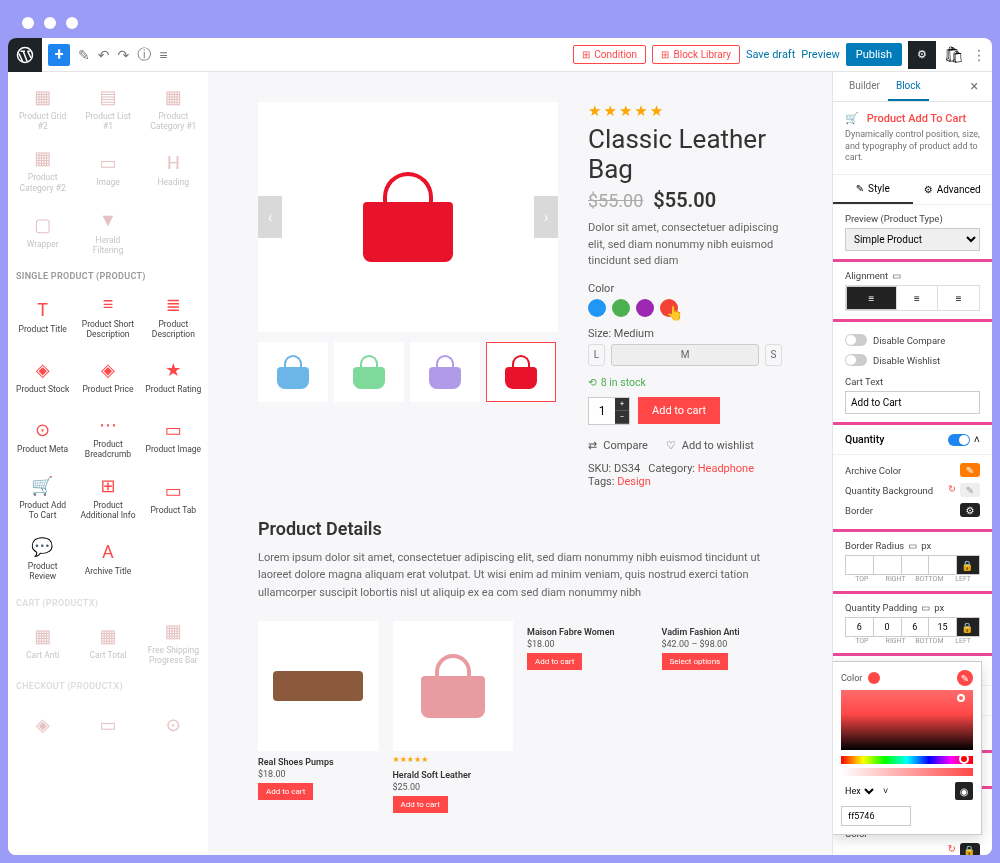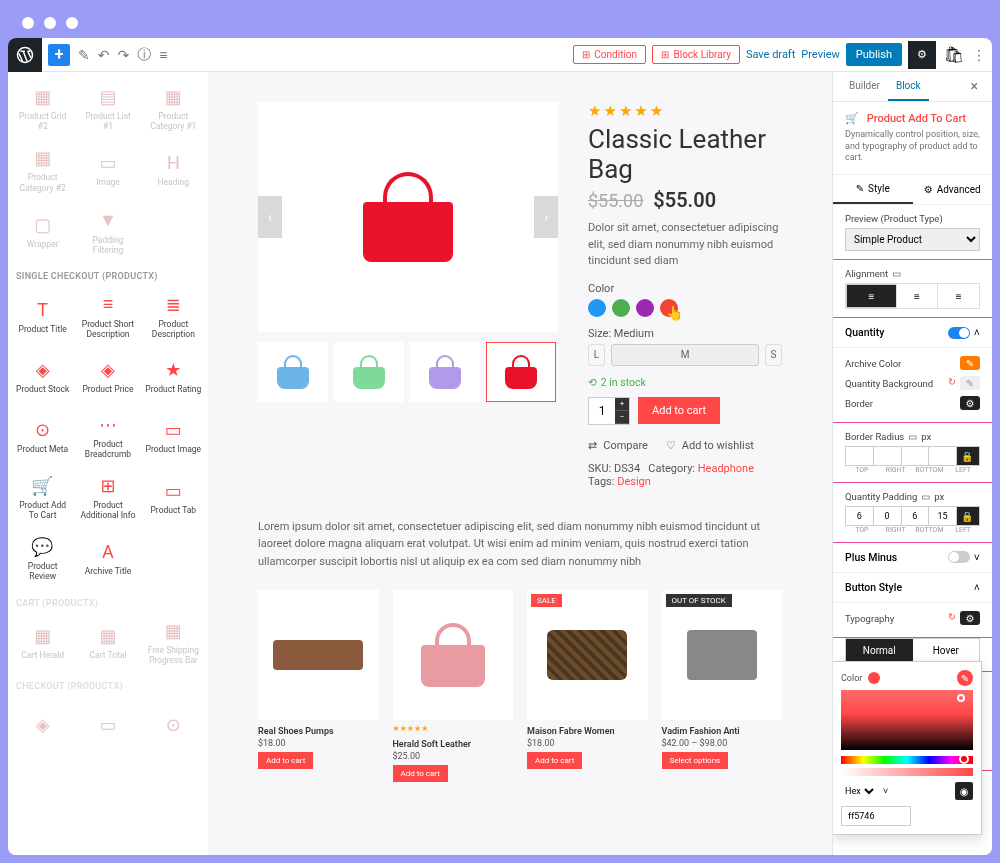--- a/index.html
+++ b/index.html
@@ -85,21 +85,21 @@
 .insp-tabs{display:flex;border-bottom:1px solid #e2e4e7;padding:0 8px}
 .insp-tab{padding:8px 8px;font-size:10px;color:#757575}
 .insp-tab.active{color:#0073aa;border-bottom:2px solid #0073aa}
 .insp-close{margin-left:auto;font-size:14px;padding:6px;color:#757575}
 .insp-block{padding:10px 12px;border-bottom:1px solid #eee}
 .insp-title{display:flex;gap:8px;align-items:flex-start;color:#ff4747;font-size:11px;font-weight:500}
 .insp-desc{font-size:9px;color:#757575;margin-top:4px;line-height:1.3}
 .style-tabs{display:flex;border-bottom:1px solid #eee}
 .style-tab{flex:1;padding:8px;font-size:10px;text-align:center;display:flex;align-items:center;justify-content:center;gap:4px}
 .style-tab.active{border-bottom:2px solid #333}
-.ctrl{padding:8px 12px;border-bottom:1px solid #ec4899}
+.ctrl{padding:8px 12px;border-bottom:3px solid #ec4899}
 .ctrl-lbl{font-size:9.5px;color:#444;margin-bottom:4px;display:flex;align-items:center;gap:4px}
 .sel{width:100%;border:1px solid #ccc;padding:4px;font-size:10px}
 .align-row{display:flex;gap:0;border:1px solid #ddd}
 .align-btn{flex:1;height:24px;display:flex;align-items:center;justify-content:center;border-right:1px solid #ddd;font-size:10px}
 .align-btn:last-child{border-right:none}
 .align-btn.sel{background:#222;color:#fff}
 .toggle-row{display:flex;align-items:center;gap:6px;font-size:9.5px;color:#444;padding:4px 0}
 .toggle{width:22px;height:12px;border-radius:10px;background:#ccc;position:relative}
 .toggle.on{background:#1e85f0}
 .toggle::after{content:'';position:absolute;width:10px;height:10px;border-radius:50%;background:#fff;top:1px;left:1px}
@@ -203,24 +203,24 @@
             <div class="bk">
               <span class="bk-ic">H</span>
               <span class="bk-lbl">Heading</span>
             </div>
             <div class="bk">
               <span class="bk-ic">▢</span>
               <span class="bk-lbl">Wrapper</span>
             </div>
             <div class="bk">
               <span class="bk-ic">▼</span>
-              <span class="bk-lbl">Padding Filtering</span>
-            </div>
-          </div>
-        <div class="sect-hdr">SINGLE CHECKOUT (PRODUCTX)</div>
+              <span class="bk-lbl">Herald Filtering</span>
+            </div>
+          </div>
+        <div class="sect-hdr">SINGLE PRODUCT (PRODUCT)</div>
         <div class="block-grid" id="single-blocks">
             <div class="bk">
               <span class="bk-ic">T</span>
               <span class="bk-lbl">Product Title</span>
             </div>
             <div class="bk">
               <span class="bk-ic">≡</span>
               <span class="bk-lbl">Product Short Description</span>
             </div>
             <div class="bk">
@@ -269,21 +269,21 @@
             </div>
             <div class="bk">
               <span class="bk-ic">A</span>
               <span class="bk-lbl">Archive Title</span>
             </div>
           </div>
         <div class="sect-hdr faded" style="color:#ddd">CART (PRODUCTX)</div>
         <div class="block-grid faded" id="cart-blocks">
             <div class="bk">
               <span class="bk-ic">▦</span>
-              <span class="bk-lbl">Cart Herald</span>
+              <span class="bk-lbl">Cart Anti</span>
             </div>
             <div class="bk">
               <span class="bk-ic">▦</span>
               <span class="bk-lbl">Cart Total</span>
             </div>
             <div class="bk">
               <span class="bk-ic">▦</span>
               <span class="bk-lbl">Free Shipping Progress Bar</span>
             </div>
           </div>
@@ -356,21 +356,21 @@
                 <span class="cursor-ic">👆</span>
               </div>
             <div class="opt-lbl">Size: Medium</div>
             <div class="sizes" id="sizes">
                 <div class="sz ">L</div>
                 <div class="sz sel">M</div>
                 <div class="sz ">S</div>
               </div>
             <div class="stock">
                 <span>⟲</span>
-                <span>2 in stock</span>
+                <span>8 in stock</span>
               </div>
             <div class="cart-row">
               <div class="qty-wrap">
                 <input class="qty-in" value="1" style="">
                 <div class="qty-btns">
                     <div class="qb">+</div>
                     <div class="qb">−</div>
                   </div>
               </div>
               <button class="add-cart">Add to cart</button>
@@ -380,20 +380,21 @@
               <span>♡ <span>Add to wishlist</span></span>
             </div>
             <div class="sku">
               <span>SKU:</span> <span>DS34</span> &nbsp;
               <span>Category:</span> <a>Headphone</a> &nbsp;
               <span>Tags:</span> <a>Design</a>
             </div>
           </div>
         </div>
         <div class="details">
+          <h2>Product Details</h2>
           <p>Lorem ipsum dolor sit amet, consectetuer adipiscing elit, sed diam nonummy nibh euismod tincidunt ut laoreet dolore magna aliquam erat volutpat. Ut wisi enim ad minim veniam, quis nostrud exerci tation ullamcorper suscipit lobortis nisl ut aliquip ex ea com sed diam nonummy nibh</p>
         </div>
         <div class="related">
           <div class="rel-grid" id="rel-grid">
               <div class="card">
                 <div class="card-img">
                   <div style="width:90px;height:30px;background:#8b5a3c;border-radius:4px"></div>
                 </div>
                 <h4>Real Shoes Pumps</h4>
                 <div class="pr">$18.00</div>
@@ -405,33 +406,25 @@
                     <div class="bag-handle" style="border-color:#e89ba0;width:36px;height:26px"></div>
                     <div class="bag-body" style="background:#e89ba0;width:64px;height:42px"></div>
                   </div>
                 </div>
                 <div class="mini-stars">★★★★★</div>
                 <h4>Herald Soft Leather</h4>
                 <div class="pr">$25.00</div>
                 <button class="btn-sm">Add to cart</button>
               </div>
               <div class="card">
-                <div class="card-img">
-                  <div class="badge sale">SALE</div>
-                  <div style="width:80px;height:50px;background:repeating-linear-gradient(45deg,#4a3520,#4a3520 4px,#6b4d2e 4px,#6b4d2e 8px);border-radius:6px"></div>
-                </div>
                 <h4>Maison Fabre Women</h4>
                 <div class="pr">$18.00</div>
                 <button class="btn-sm">Add to cart</button>
               </div>
               <div class="card">
-                <div class="card-img">
-                  <div class="badge oos">OUT OF STOCK</div>
-                  <div style="width:70px;height:50px;background:#888;border-radius:4px"></div>
-                </div>
                 <h4>Vadim Fashion Anti</h4>
                 <div class="pr">$42.00 – $98.00</div>
                 <button class="btn-sm">Select options</button>
               </div>
             </div>
         </div>
       </div>
 
       <div class="inspector">
         <div class="insp-tabs">
@@ -458,20 +451,32 @@
           <div class="ctrl-lbl">
               <span>Alignment</span> 
               <span>▭</span>
             </div>
           <div class="align-row">
             <div class="align-btn sel">≡</div>
             <div class="align-btn">≡</div>
             <div class="align-btn">≡</div>
           </div>
         </div>
+        <div class="ctrl">
+          <div class="toggle-row">
+              <div class="toggle"></div>
+              <span>Disable Compare</span>
+            </div>
+          <div class="toggle-row">
+              <div class="toggle"></div>
+              <span>Disable Wishlist</span>
+            </div>
+          <div class="ctrl-lbl" style="margin-top:6px">Cart Text</div>
+          <input class="text-in" value="Add to Cart" style="">
+        </div>
         <div class="sect-row">
           <span>Quantity</span>
           <span style="display:flex;gap:4px;align-items:center">
               <div class="toggle on"></div>
               <span>˄</span>
             </span>
         </div>
         <div class="ctrl">
           <div class="ctrl-lbl" style="justify-content:space-between">
               <span>Archive Color</span>

